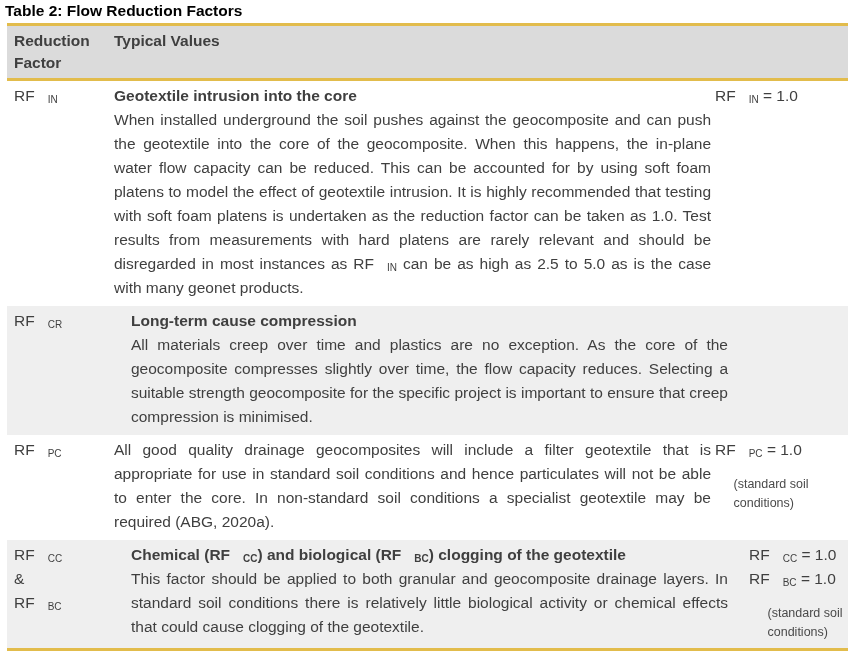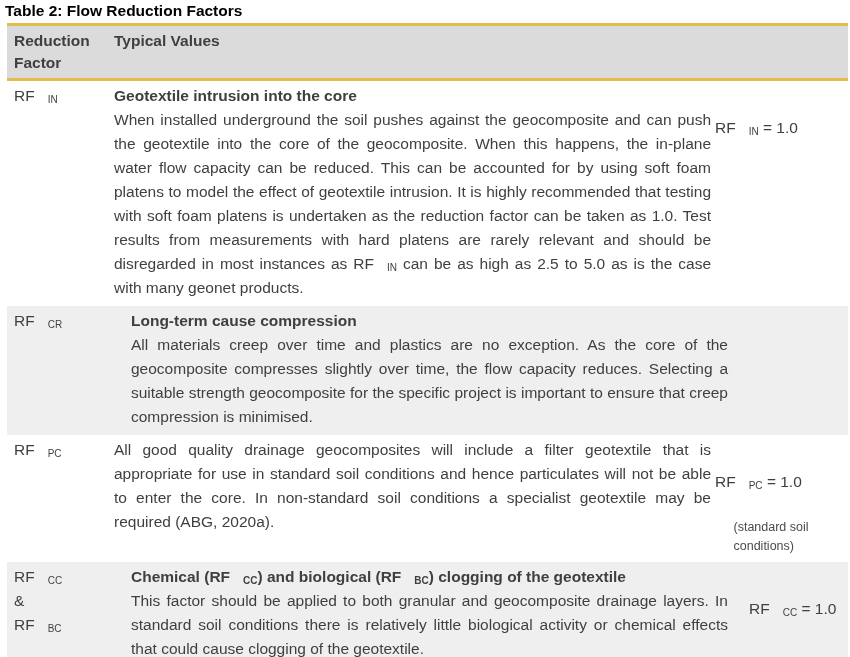--- a/index.html
+++ b/index.html
@@ -39,23 +39,23 @@
   .c3 { text-align:left; font-size:15.5px; line-height:24px; }
   .th { font-weight:bold; font-size:15.5px; line-height:22px; color:#3f3f3f; }
   .c1.th { padding-right:20px; }
 
   .dhead { font-size:15.5px; font-weight:bold; line-height:24px; }
   .dbody {
     font-size:15.5px; line-height:24px;
     text-align:justify; text-justify:inter-word;
   }
   .fline { line-height:24px; }
-  .vline { line-height:24px; white-space:nowrap;margin-top:32px; }
+  .vline { line-height:24px; white-space:nowrap; }
   .vnote {
-    margin:24px auto 0 auto; max-width:96px;
+    margin:13px auto 0 auto; max-width:96px;
     font-size:12.5px; line-height:19px; color:#4a4a4a;
   }
   sub { font-size:10px; line-height:0; vertical-align:-2px; letter-spacing:0;padding-left:13px; }
 </style>
 </head>
 <body>
 
 <div class="page">
 
   <div class="doc-title">Table 2: Flow Reduction Factors</div>

